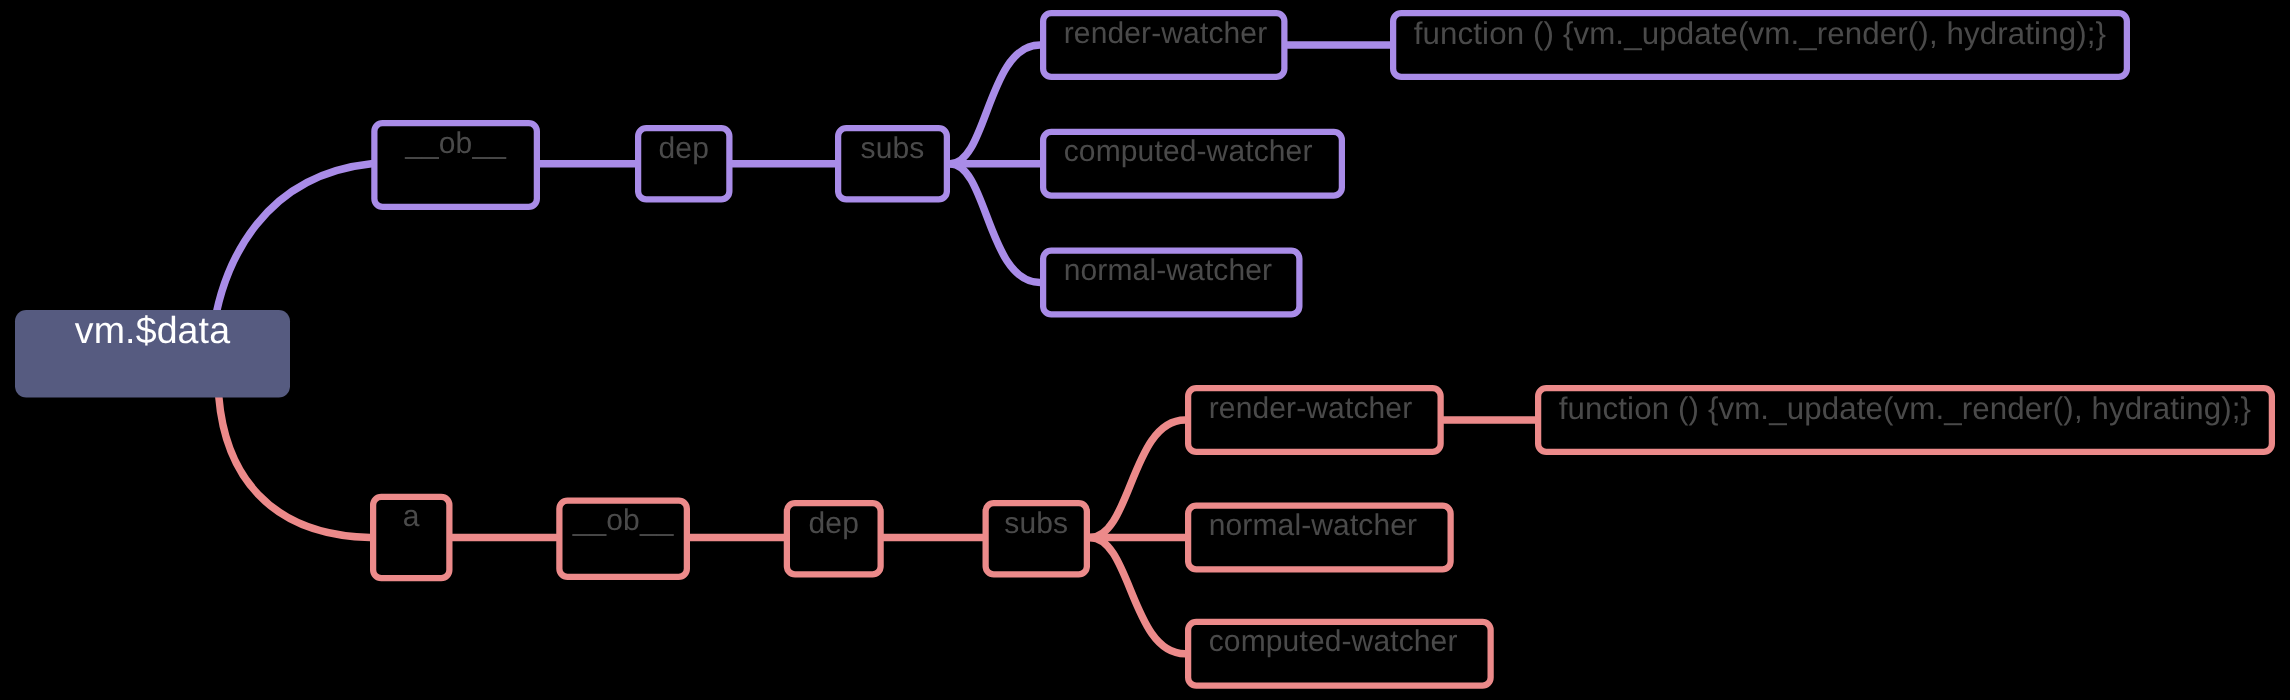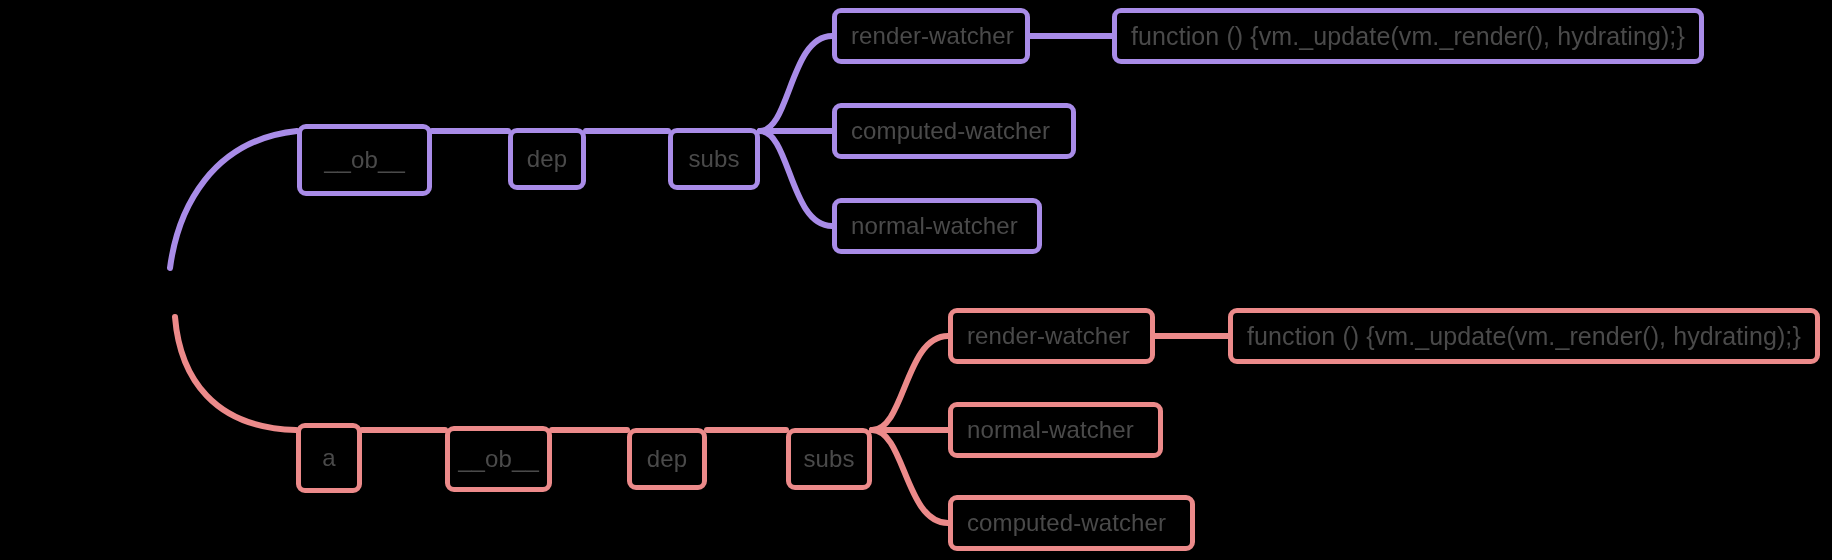--- a/index.html
+++ b/index.html
@@ -25,21 +25,20 @@
     left: 0;
     top: 0;
     width: 1832px;
     height: 560px;
     pointer-events: none;
   }
   .node {
     position: absolute;
     box-sizing: border-box;
     display: flex;
-    align-items: center;
     justify-content: flex-start;
     border-style: solid;
     white-space: nowrap;
     letter-spacing: 0.1px;
   }
   .node .node-label {
     display: block;
     width: 100%;
     text-align: left;
   }
@@ -64,21 +63,21 @@
   .node.pink {
     background: #000000;
     border-color: #ec8a8a;
     border-width: 5px;
     border-radius: 9px;
     color: #4a4a4a;
   }
   .fs-24 { font-size: 24px; }
   .fs-21 { font-size: 25px; }
   .pad-l-14 { padding-left: 14px; }
-  .center-text { justify-content: center; margin-top: 28px; }
+  .center-text { justify-content: center; }
   .center-text .node-label { text-align: center; }
 </style>
 </head>
 <body>
 
 <div id="diagram-root">
 
   <svg class="edges" viewBox="0 0 1832 560" xmlns="http://www.w3.org/2000/svg">
 
     <path d="M 170 268 C 178 208, 212 140, 297 131" fill="none" stroke="#a98ce8" stroke-width="6" stroke-linecap="round"></path>
@@ -92,20 +91,23 @@
     <path d="M 175 317 C 180 378, 214 428, 296 430" fill="none" stroke="#ec8a8a" stroke-width="6" stroke-linecap="round"></path>
     <path d="M 362 430 L 445 430" fill="none" stroke="#ec8a8a" stroke-width="6" stroke-linecap="round"></path>
     <path d="M 552 430 L 627 430" fill="none" stroke="#ec8a8a" stroke-width="6" stroke-linecap="round"></path>
     <path d="M 707 430 L 786 430" fill="none" stroke="#ec8a8a" stroke-width="6" stroke-linecap="round"></path>
     <path d="M 872 430 C 905 430, 905 336, 948 336" fill="none" stroke="#ec8a8a" stroke-width="6" stroke-linecap="round"></path>
     <path d="M 872 430 L 948 430" fill="none" stroke="#ec8a8a" stroke-width="6" stroke-linecap="round"></path>
     <path d="M 872 430 C 905 430, 905 523, 948 523" fill="none" stroke="#ec8a8a" stroke-width="6" stroke-linecap="round"></path>
     <path d="M 1155 336 L 1228 336" fill="none" stroke="#ec8a8a" stroke-width="6" stroke-linecap="round"></path>
   </svg>
 
+  <div class="node root" style="left:12px; top:248px; width:220px; height:70px;">
+    <span class="node-label">vm.$data</span>
+  </div>
 
   <div class="node purple center-text fs-24" style="left:297px; top:96px; width:135px; height:72px;">
     <span class="node-label">__ob__</span>
   </div>
 
   <div class="node purple center-text fs-24" style="left:508px; top:100px; width:78px; height:62px;">
     <span class="node-label">dep</span>
   </div>
 
   <div class="node purple center-text fs-24" style="left:668px; top:100px; width:92px; height:62px;">

